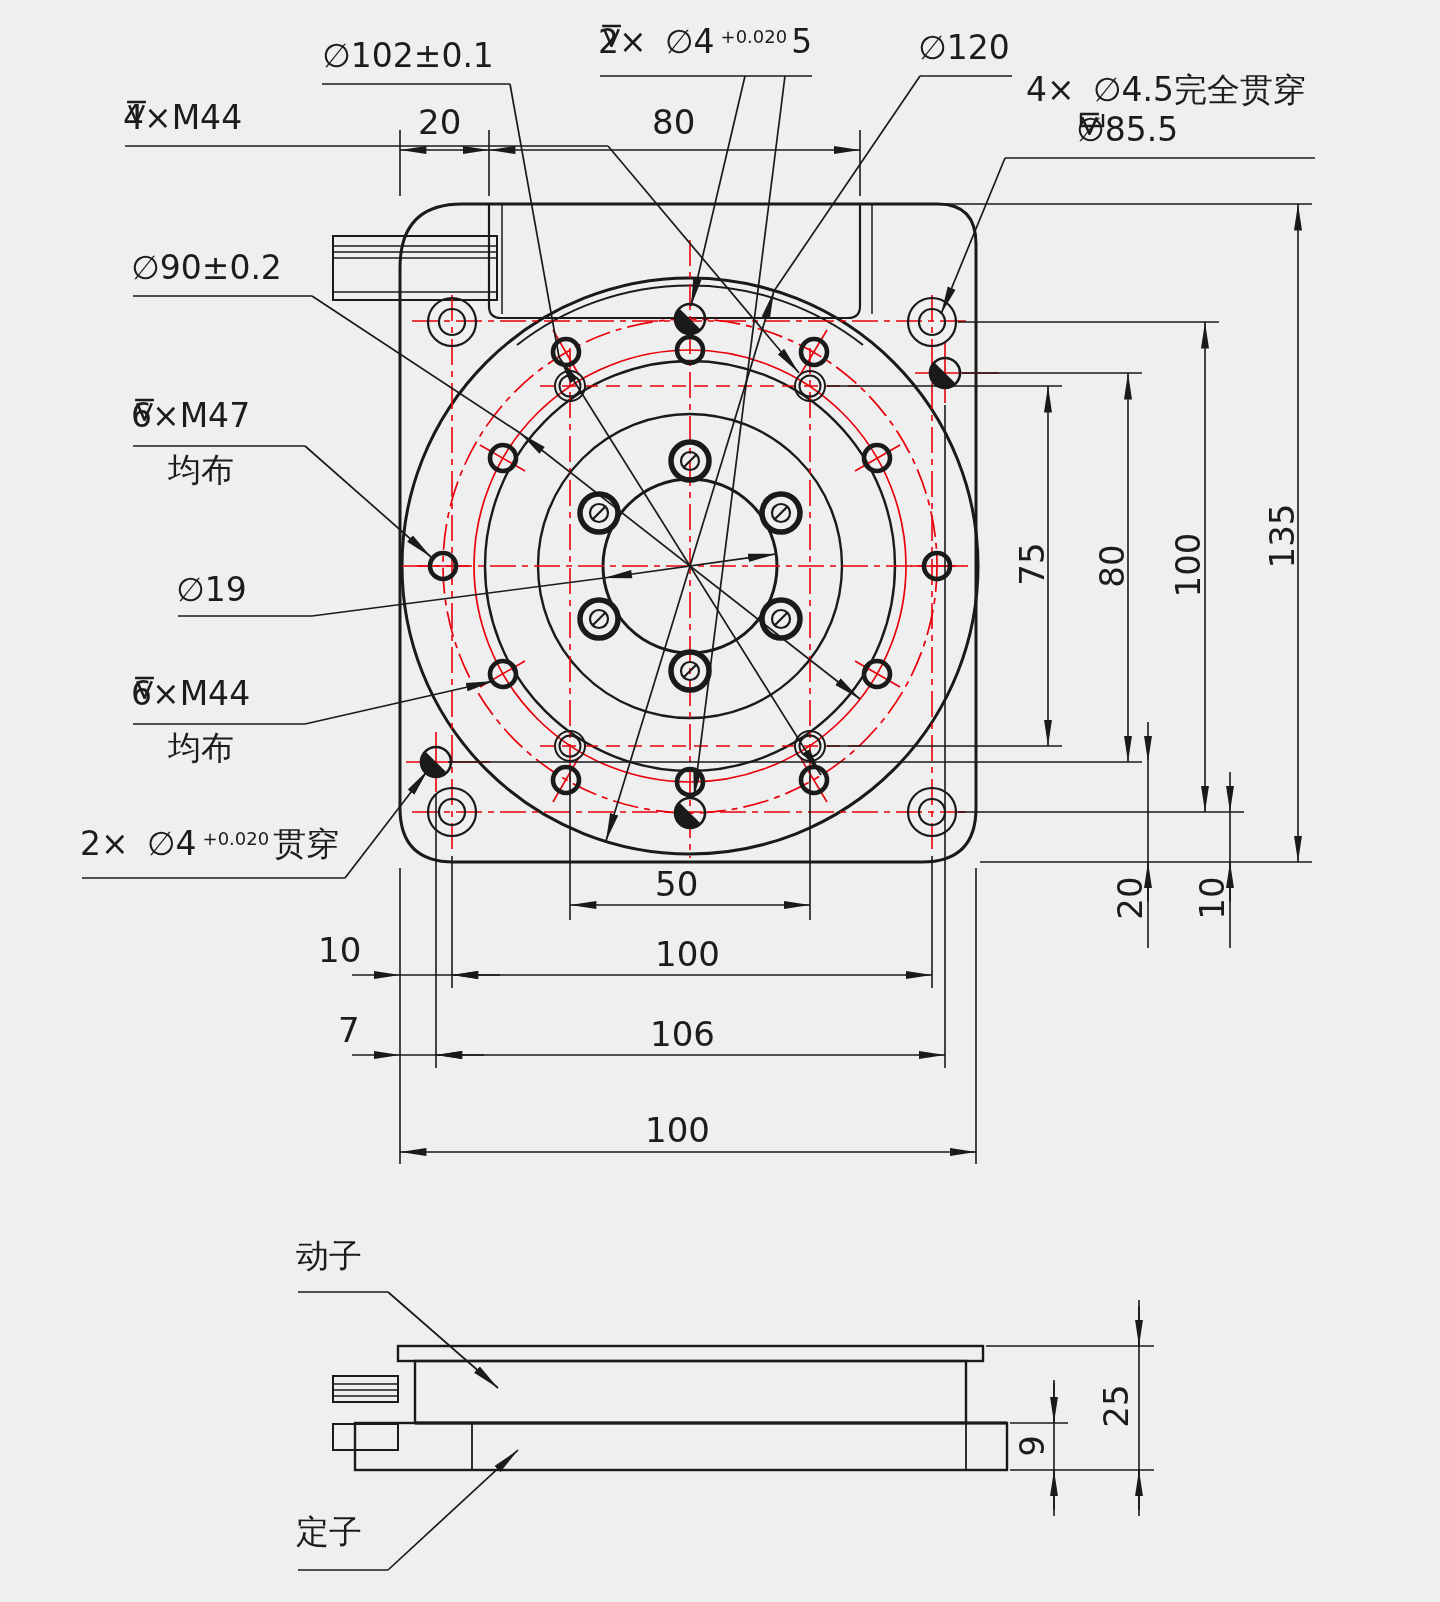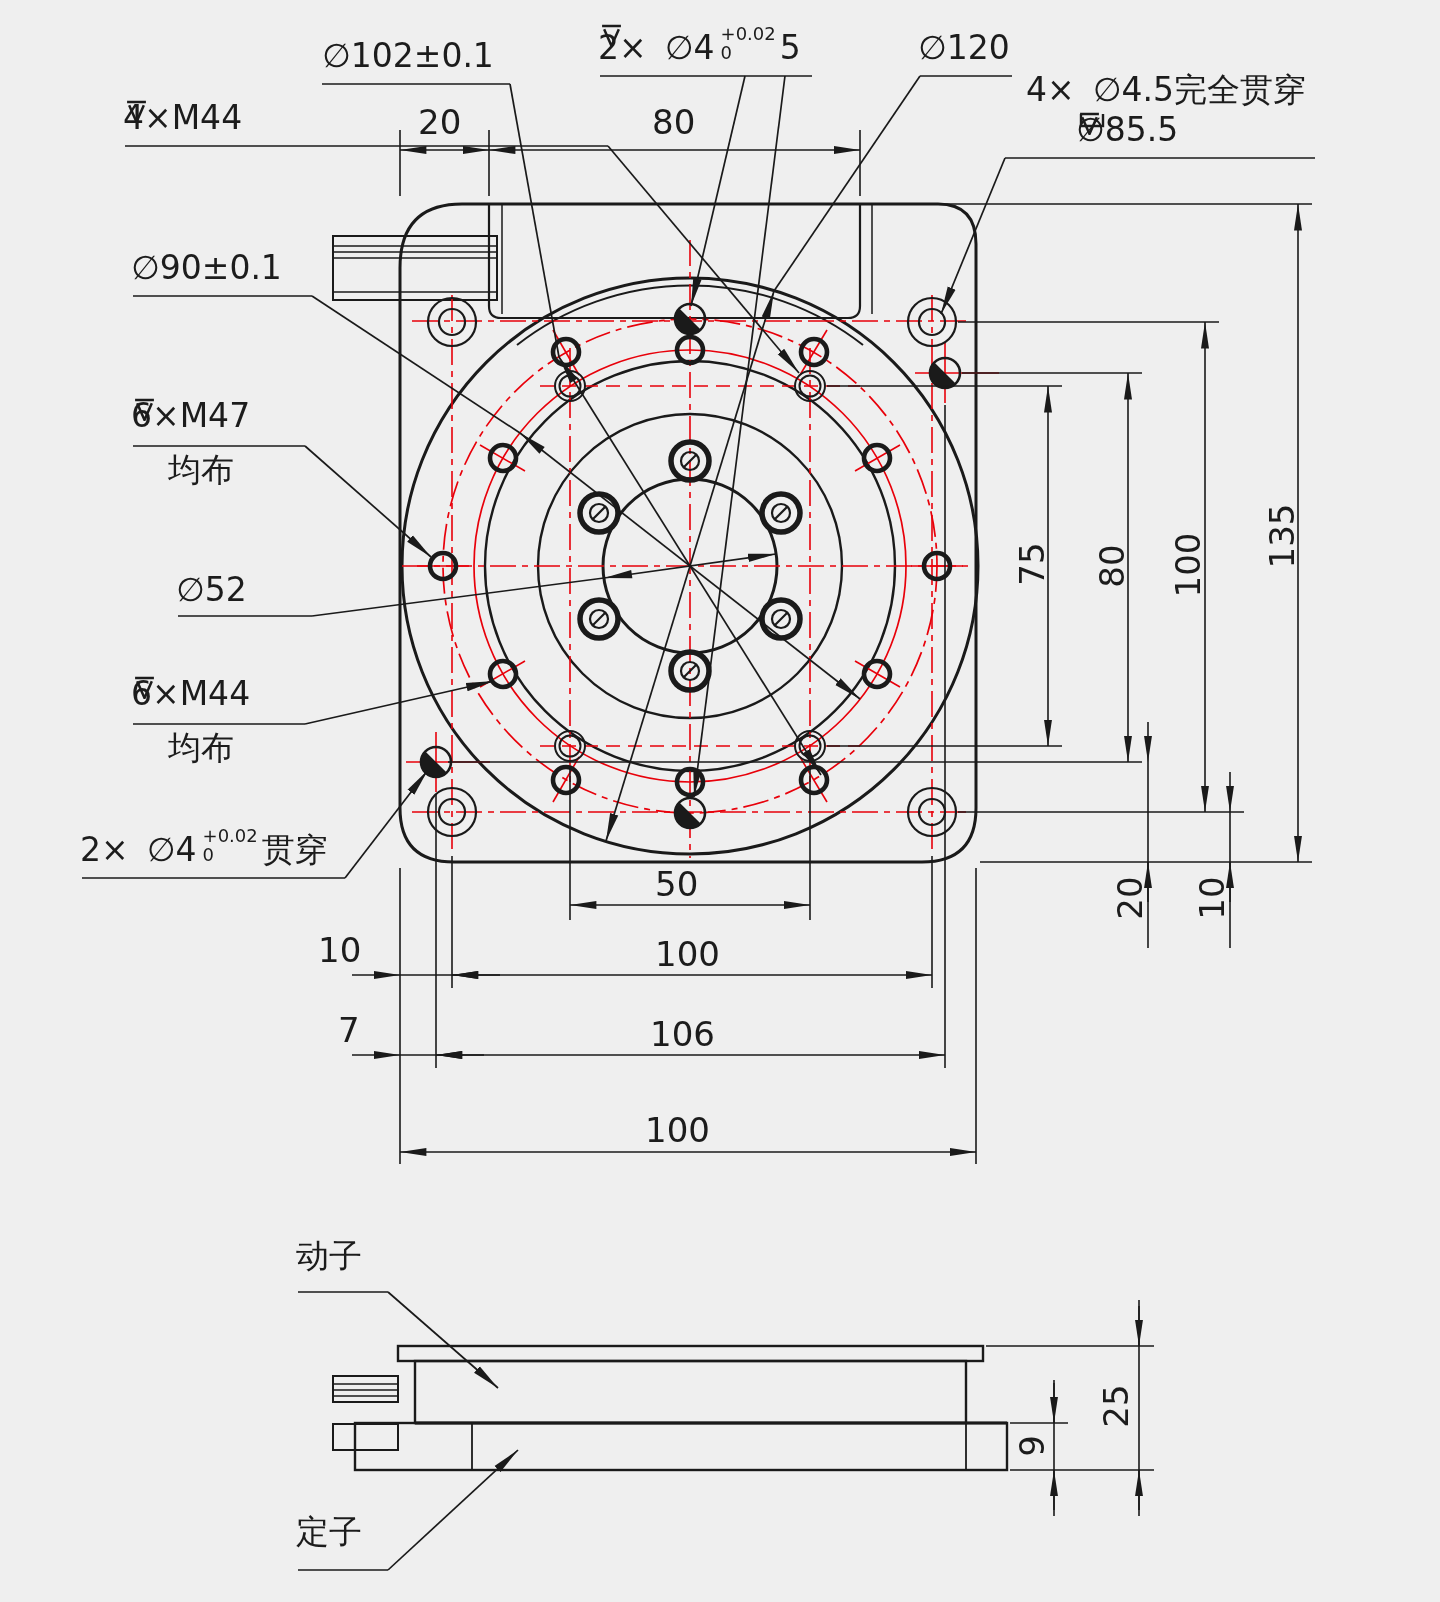--- a/index.html
+++ b/index.html
@@ -8,21 +8,21 @@
     font-family:"DejaVu Sans","Liberation Sans",sans-serif; color:#1c1c1c;
     overflow:hidden;
   }
   #stage svg { position:absolute; left:0; top:0; }
   .lbl { position:absolute; white-space:nowrap; font-size:33px; line-height:1.1;
          color:#1c1c1c; display:flex; align-items:center; }
   .lbl .gap { display:inline-block; width:0.55em; }
   .dimtxt { position:absolute; white-space:nowrap; font-size:34px; color:#1c1c1c; }
   .rwrap { position:absolute; width:120px; text-align:center; font-size:34px;
            transform:rotate(-90deg); transform-origin:center; white-space:nowrap; }
-  .tol { display:inline-flex; flex-direction:column; font-size:18px; line-height:1.08;
+  .tol { display:inline-flex; flex-direction:row; font-size:18px; line-height:1.08;
          margin:0 4px 10px 6px; }
   .sym { display:inline-block; vertical-align:-2px; margin:0 3px; }
   .cjk { font-family:"DejaVu Sans",sans-serif; }
 </style>
 </head>
 <body>
 
 <div id="stage">
 
 <svg width="1440" height="1602" viewBox="0 0 1440 1602">
@@ -324,36 +324,36 @@
 
 <div class="lbl" style="left:123px; top:100px;">
   <span>4×M4</span>
   <svg class="sym" width="21" height="23" viewBox="0 0 20 22">
     <path d="M1,2 H19 M3,5 L10,21 L17,5" fill="none" stroke="#1c1c1c" stroke-width="2.4"></path>
   </svg>
   <span>4</span>
 </div>
 
 <div class="lbl" style="left:131px; top:250px;">
-  <span>∅90±0.1</span>
+  <span>∅90±0.2</span>
 </div>
 
 <div class="lbl" style="left:131px; top:398px;">
   <span>6×M4</span>
   <svg class="sym" width="21" height="23" viewBox="0 0 20 22">
     <path d="M1,2 H19 M3,5 L10,21 L17,5" fill="none" stroke="#1c1c1c" stroke-width="2.4"></path>
   </svg>
   <span>7</span>
 </div>
 <div class="lbl cjk" style="left:168px; top:452px;">
   <span>均布</span>
 </div>
 
 <div class="lbl" style="left:176px; top:572px;">
-  <span>∅52</span>
+  <span>∅19</span>
 </div>
 
 <div class="lbl" style="left:131px; top:676px;">
   <span>6×M4</span>
   <svg class="sym" width="21" height="23" viewBox="0 0 20 22">
     <path d="M1,2 H19 M3,5 L10,21 L17,5" fill="none" stroke="#1c1c1c" stroke-width="2.4"></path>
   </svg>
   <span>4</span>
 </div>
 <div class="lbl cjk" style="left:168px; top:730px;">

